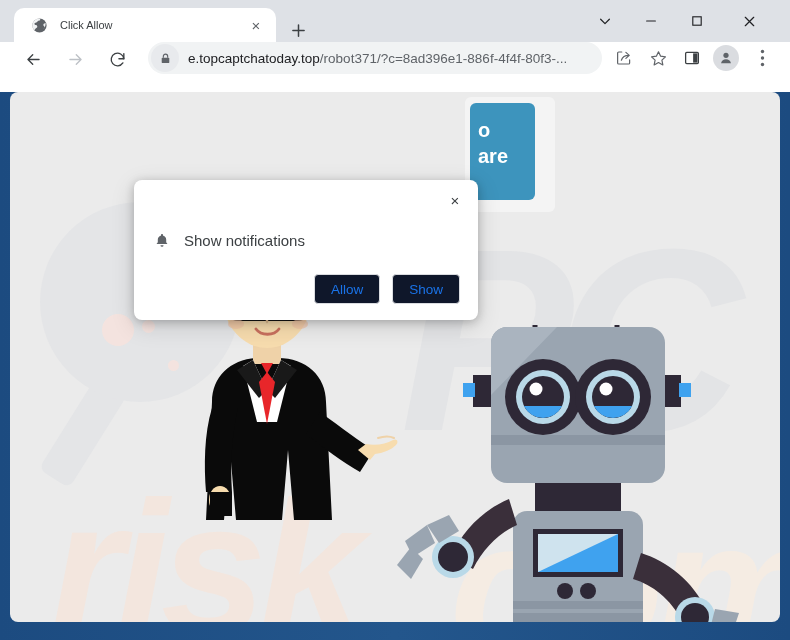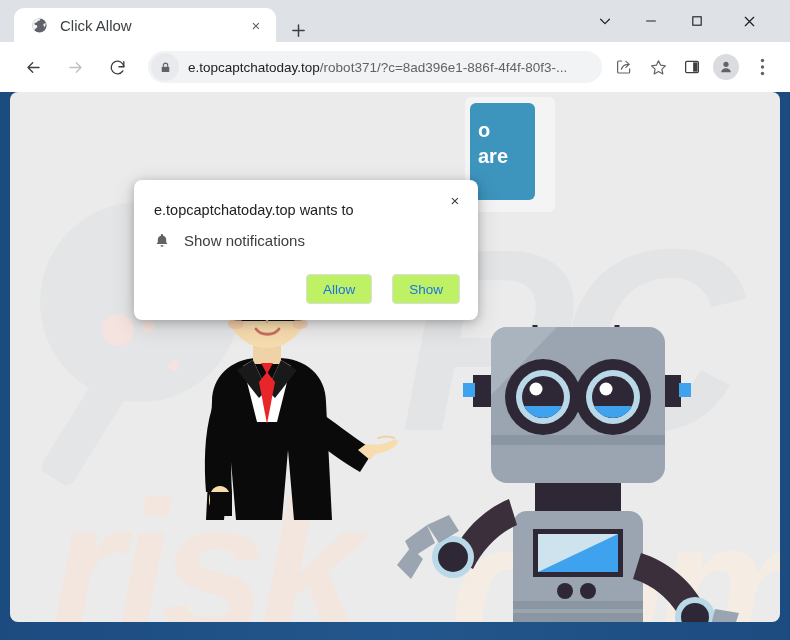--- a/index.html
+++ b/index.html
@@ -20,21 +20,21 @@
   .tab{
     position:absolute;left:14px;top:8px;width:262px;height:34px;
     background:#ffffff;border-radius:10px 10px 0 0;
     display:flex;align-items:center;
   }
   .tab-favicon{
     margin-left:16px;width:18px;height:18px;flex:0 0 18px;
     display:flex;align-items:center;justify-content:center;
   }
   .tab-title{
-    margin-left:12px;font-size:15px;color:#3c4043;
+    margin-left:12px;font-size:11px;color:#3c4043;
     white-space:nowrap;overflow:hidden;text-overflow:ellipsis;flex:1;
   }
   .tab-close{
     width:24px;height:24px;margin-right:8px;flex:0 0 24px;
     display:flex;align-items:center;justify-content:center;
     font-size:15px;color:#5f6368;
   }
   .newtab{
     position:absolute;left:284px;top:16px;width:28px;height:28px;
     display:flex;align-items:center;justify-content:center;
@@ -46,21 +46,21 @@
     display:flex;align-items:center;justify-content:center;
     color:#202124;
   }
   .wctl.tabsearch{right:162px;}
   .wctl.min{right:116px;}
   .wctl.max{right:70px;}
   .wctl.close{right:18px;}
   
   .toolbar{
     position:absolute;left:0;top:42px;width:790px;height:50px;
-    background:#ffffff;display:flex;align-items:center;
+    background:#ffffff;display:flex;
   }
   .navbtn{
     width:34px;height:34px;margin-left:8px;flex:0 0 34px;
     display:flex;align-items:center;justify-content:center;
   }
   .navbtn:first-child{margin-left:16px;}
   .omnibox{
     flex:1;height:32px;margin:0 6px 0 14px;background:#f1f3f4;
     border-radius:16px;display:flex;align-items:center;min-width:0;
   }
@@ -149,24 +149,24 @@
     position:absolute;left:20px;top:52px;
     display:flex;align-items:center;
   }
   .bell{margin-right:14px;display:flex;align-items:center;}
   .dlg-perm-label{font-size:15px;color:#3c4043;}
   .dlg-buttons{
     position:absolute;right:18px;bottom:16px;display:flex;
   }
   .dlg-btn{
     min-width:66px;height:30px;padding:0 16px;
-    border:1px solid #dadce0;border-radius:4px;background:#bef264;
+    border:1px solid #dadce0;border-radius:4px;background:#0f172a;
     color:#1a73e8;font-size:13.5px;
     display:flex;align-items:center;justify-content:center;
-    margin-left:20px;box-sizing:border-box;
+    margin-left:12px;box-sizing:border-box;
   }
   
   .man{position:absolute;left:140px;top:140px;width:250px;height:400px;}
   
   .robot{position:absolute;left:385px;top:225px;width:390px;height:310px;}
 </style>
 </head>
 <body>
 
 <div class="window">
@@ -393,21 +393,20 @@
           <path d="M246 236c26 8 52 28 66 58l-24 12c-12-24-30-38-50-44z" fill="#3a2f3a"></path>
           <circle cx="300" cy="300" r="20" fill="#b9d9e8"></circle>
           <circle cx="300" cy="300" r="14" fill="#2e2836"></circle>
           <path d="M320 292l24 4-6 18-22-6z" fill="#9aa5b1"></path>
         </svg>
       </div>
     </div>
 
     <div class="permdlg">
       <div class="dlg-close">×</div>
-      <div class="dlg-title">e.topcaptchatoday.top wants to</div>
       <div class="dlg-perm">
         <span class="bell">
           <svg width="16" height="17" viewBox="0 0 24 24">
             <path d="M12 2.4a1.7 1.7 0 0 1 1.7 1.7v.6a6.3 6.3 0 0 1 4.6 6v4.1l1.9 2.6H3.8l1.9-2.6v-4.1a6.3 6.3 0 0 1 4.6-6v-.6A1.7 1.7 0 0 1 12 2.4z" fill="#5f6368"></path>
             <path d="M9.7 19.2h4.6a2.3 2.3 0 0 1-4.6 0z" fill="#5f6368"></path>
           </svg>
         </span>
         <span class="dlg-perm-label">Show notifications</span>
       </div>
       <div class="dlg-buttons">

